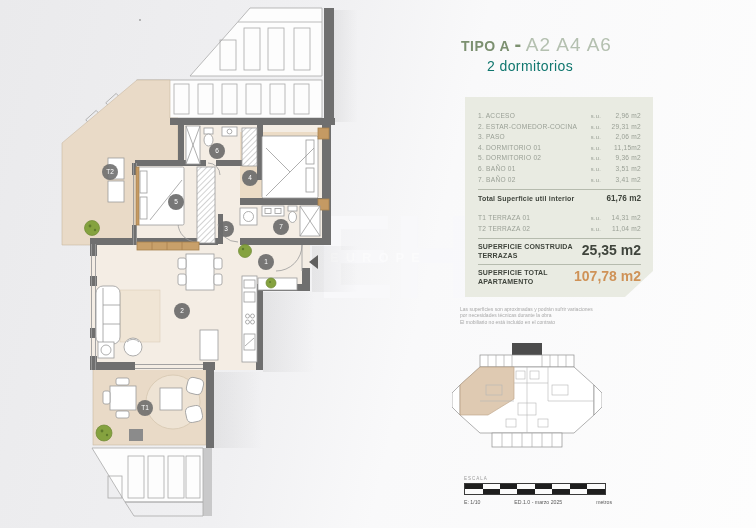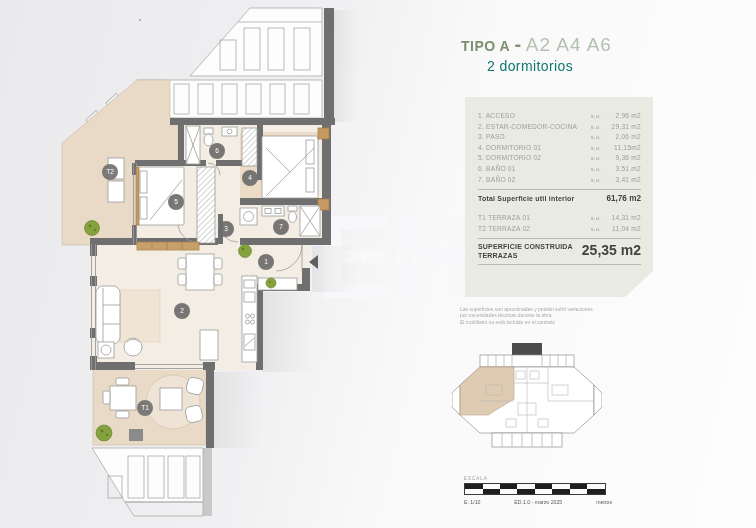--- a/index.html
+++ b/index.html
@@ -425,20 +425,25 @@
     </div>
 
   <hr class="hr">
   <div class="blk">
     <span class="bl"><span>SUPERFICIE CONSTRUIDA</span><br>
       <span>TERRAZAS</span></span>
     <span class="bv">25,35 m2</span>
   </div>
 
   <hr class="hr">
+  <div class="blk">
+    <span class="bl"><span>SUPERFICIE TOTAL</span><br>
+      <span>APARTAMENTO</span></span>
+    <span class="bv orange">107,78 m2</span>
+  </div>
 </div>
 
 <div class="abs disc">
   <div>Las superficies son aproximadas y podrán sufrir variaciones</div>
   <div>por necesidades técnicas durante la obra</div>
   <div>El mobiliario no está incluido en el contrato</div>
 </div>
 
 <svg class="abs" style="left:452px;top:341px" width="150" height="122" viewBox="0 0 150 122">
   <g stroke="#8f8f8f" stroke-width="0.7" fill="#ffffff">

